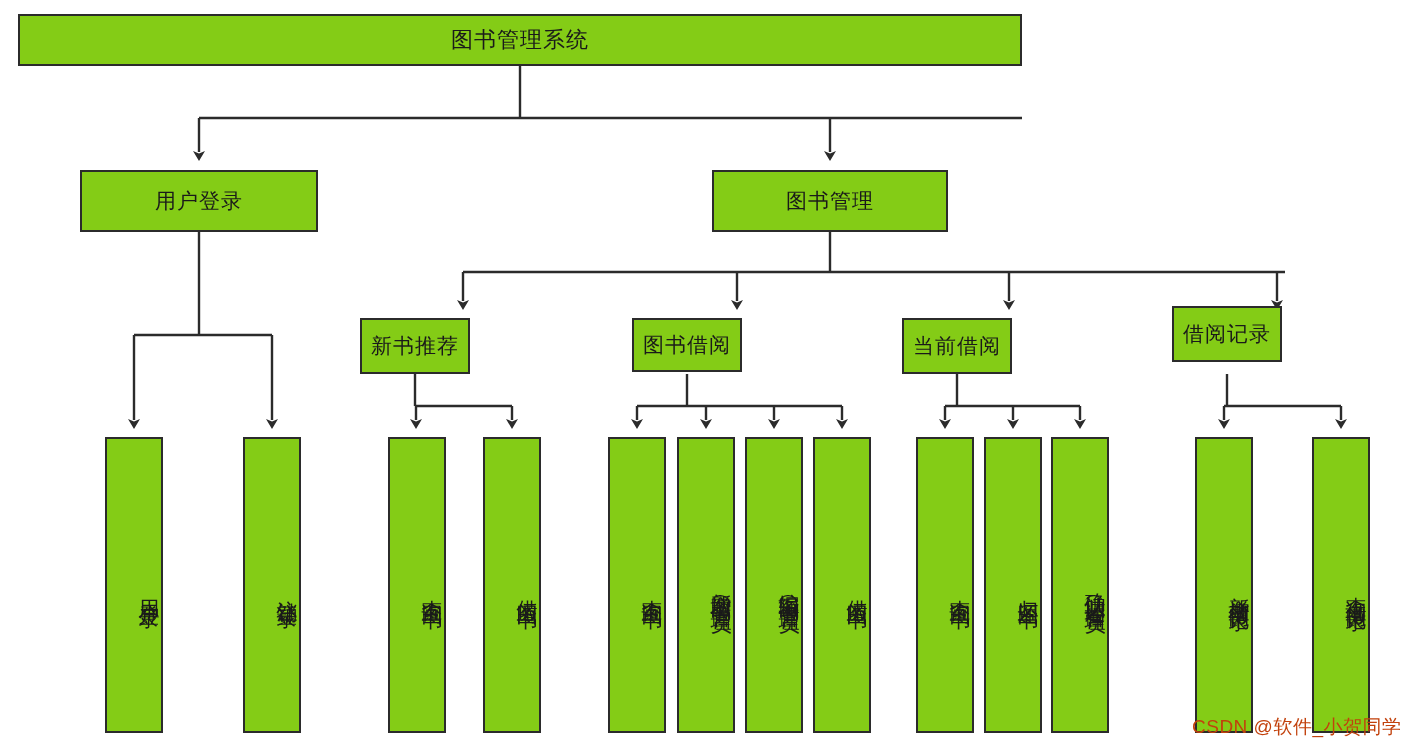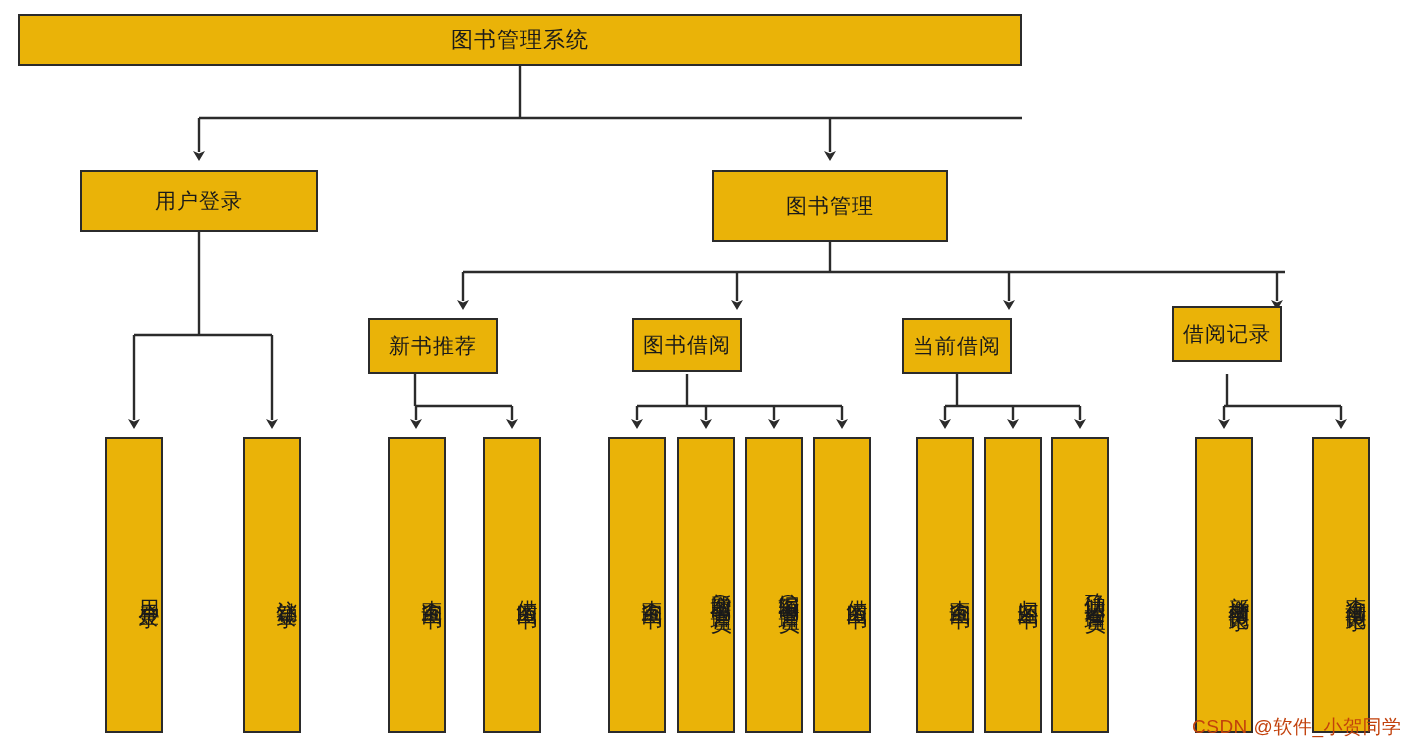--- a/index.html
+++ b/index.html
@@ -23,21 +23,21 @@
     left: 0;
     top: 0;
     width: 1405px;
     height: 747px;
     pointer-events: none;
   }
   .node {
     position: absolute;
     box-sizing: border-box;
     border: 2px solid #2b2b2b;
-    background: #eab308;
+    background: #84cc16;
     display: flex;
     align-items: center;
     justify-content: center;
     color: #1a1a1a;
   }
   .node.horiz {
     font-size: 21px;
     letter-spacing: 1px;
     line-height: 1.2;
     white-space: nowrap;
@@ -130,25 +130,25 @@
     </g>
   </svg>
 
   <div class="node horiz root" style="left:18px; top:14px; width:1004px; height:52px;">
     <span>图书管理系统</span>
   </div>
 
   <div class="node horiz" style="left:80px; top:170px; width:238px; height:62px;">
     <span>用户登录</span>
   </div>
-  <div class="node horiz" style="left:712px; top:170px; width:236px; height:72px;">
+  <div class="node horiz" style="left:712px; top:170px; width:236px; height:62px;">
     <span>图书管理</span>
   </div>
 
-  <div class="node horiz" style="left:368px; top:318px; width:130px; height:56px;align-items:center;">
+  <div class="node horiz" style="left:360px; top:318px; width:110px; height:56px;align-items:center;">
     <span>新书推荐</span>
   </div>
   <div class="node horiz" style="left:632px; top:318px; width:110px; height:54px;">
     <span>图书借阅</span>
   </div>
   <div class="node horiz" style="left:902px; top:318px; width:110px; height:56px;justify-content:center;">
     <span>当前借阅</span>
   </div>
   <div class="node horiz" style="left:1172px; top:306px; width:110px; height:56px;">
     <span>借阅记录</span>

